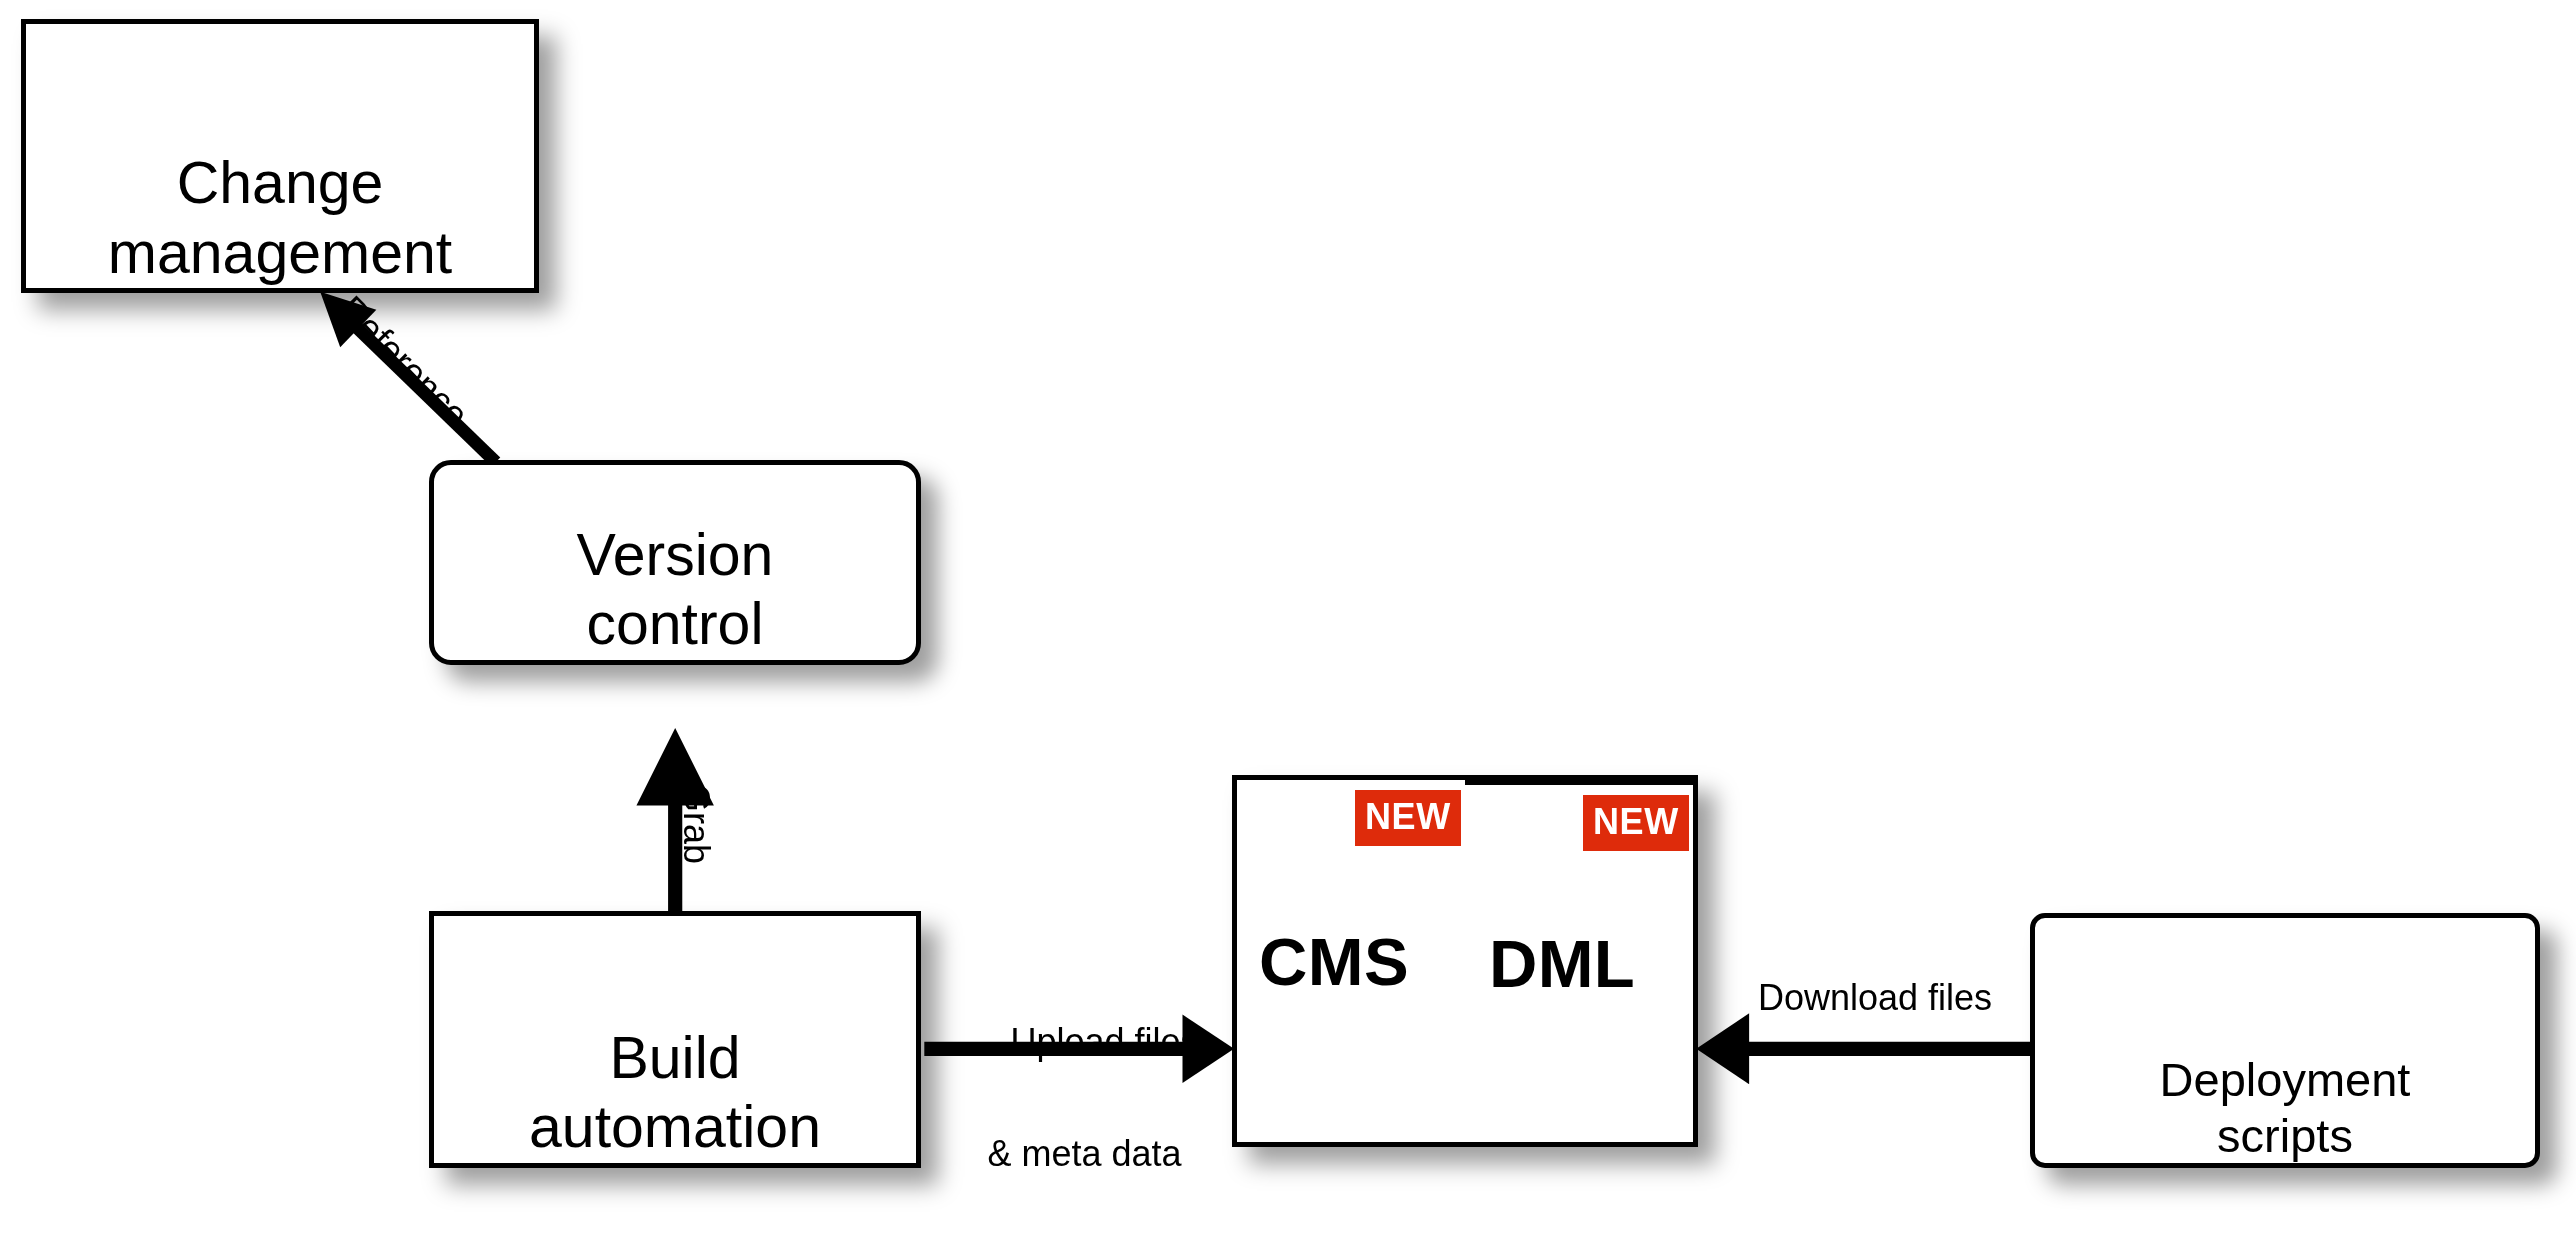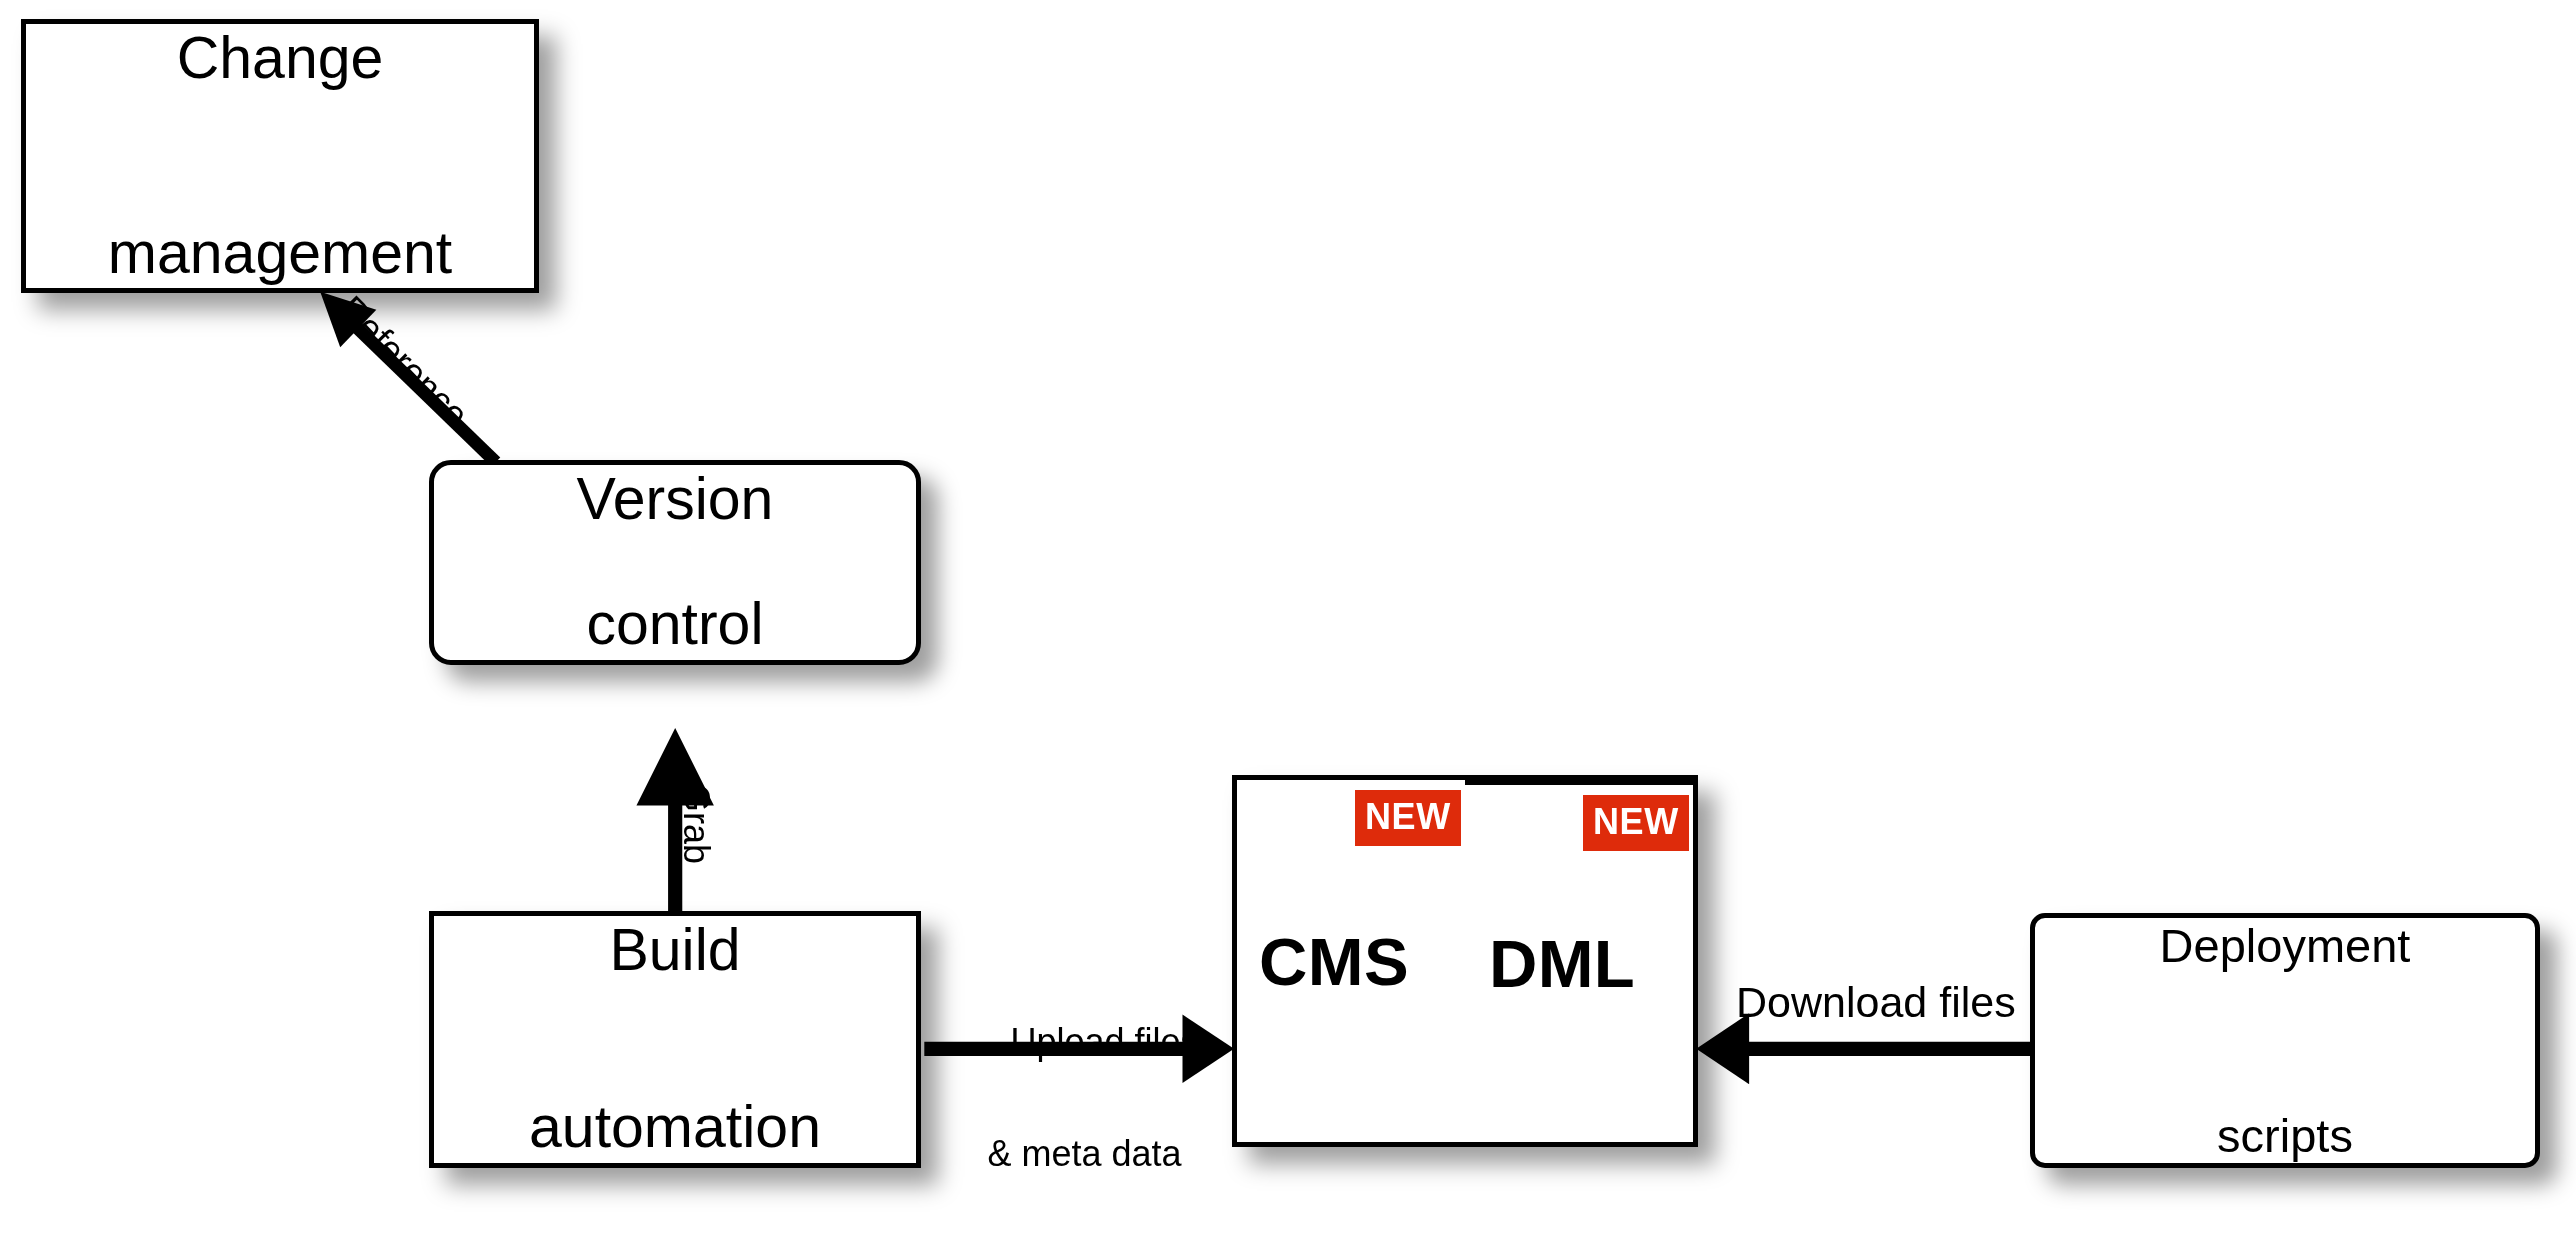--- a/index.html
+++ b/index.html
@@ -25,21 +25,21 @@
   
   .node {
     position: absolute;
     box-sizing: border-box;
     background: #ffffff;
     border: 5.8px solid #000000;
     box-shadow: 17px 17px 22px rgba(0,0,0,0.38);
     display: flex;
     flex-direction: column;
     align-items: center;
-    justify-content: space-between;
+    justify-content: flex-end;
     text-align: center;
     line-height: 1.18;
     font-weight: 400;
     color: #000000;
   }
   .node .line {
     display: block;
     white-space: pre;
   }
 
@@ -146,21 +146,21 @@
     left: 949px; top: 976px;
     width: 271px;
     text-align: center;
     font-size: 36px;
   }
   #label-upload .l2 { display: block; margin-top: 24.5px; }
   #label-download {
     left: 1736px; top: 976px;
     width: 278px;
     text-align: center;
-    font-size: 43px;
+    font-size: 36px;
   }
 </style>
 </head>
 <body>
 
 <div id="diagram">
 
   <svg id="connectors" viewBox="0 0 3991 1929" width="2576" height="1245" xmlns="http://www.w3.org/2000/svg">
 
     <g>

